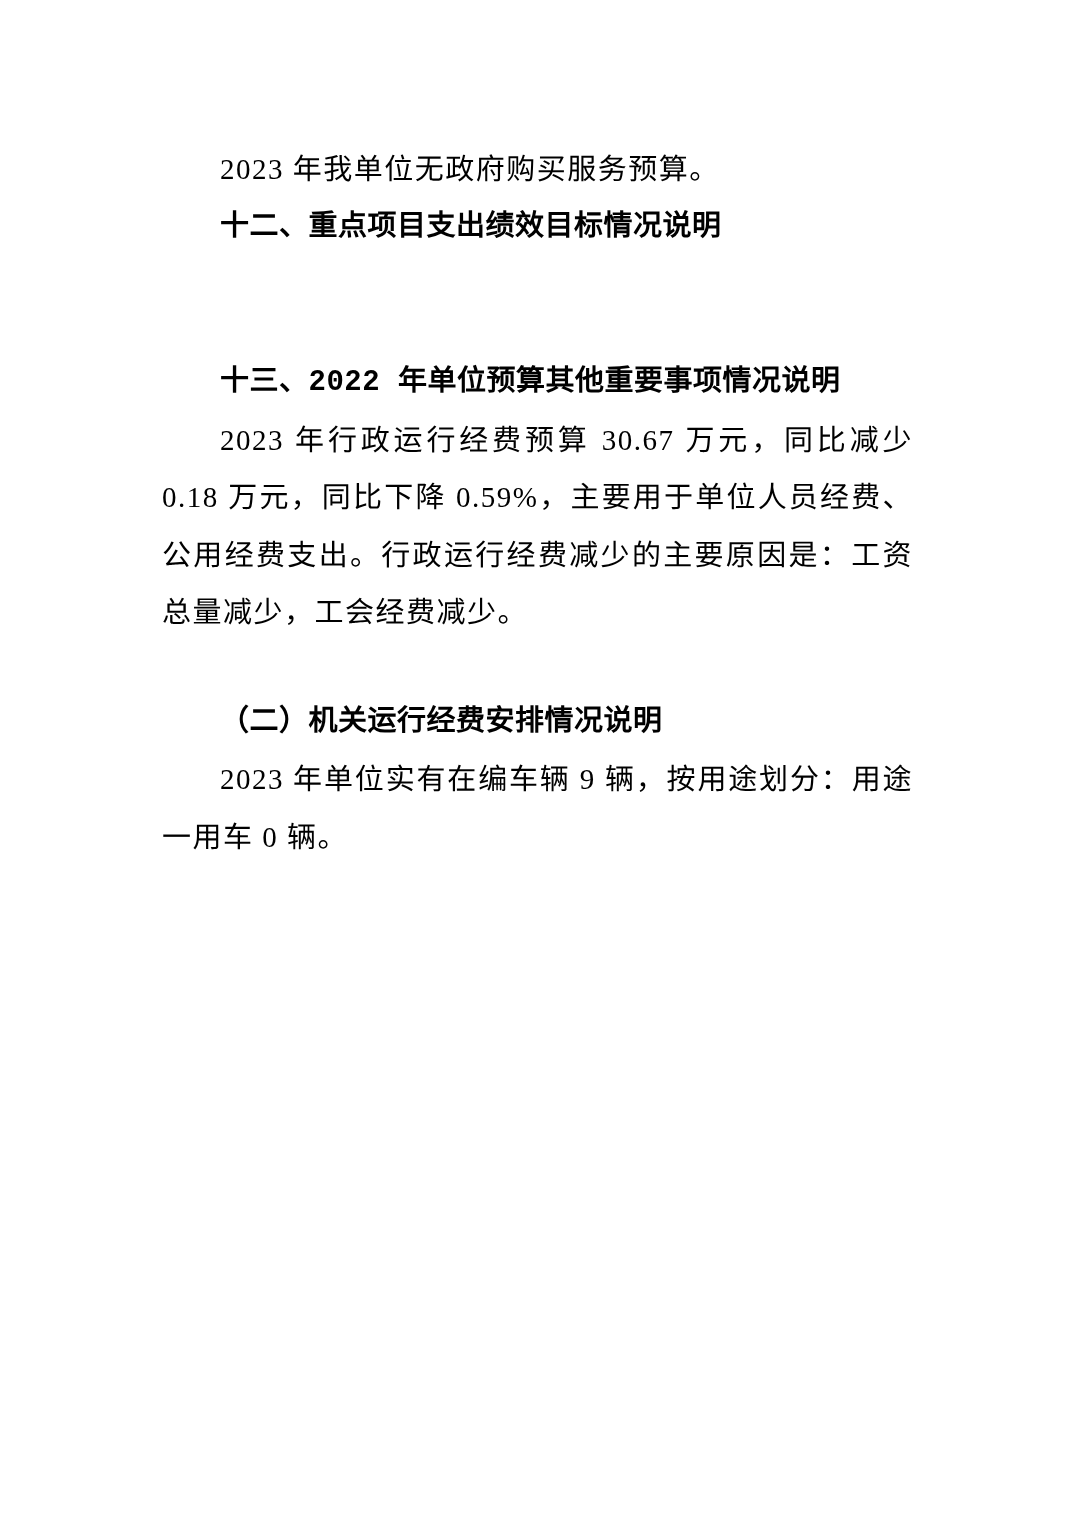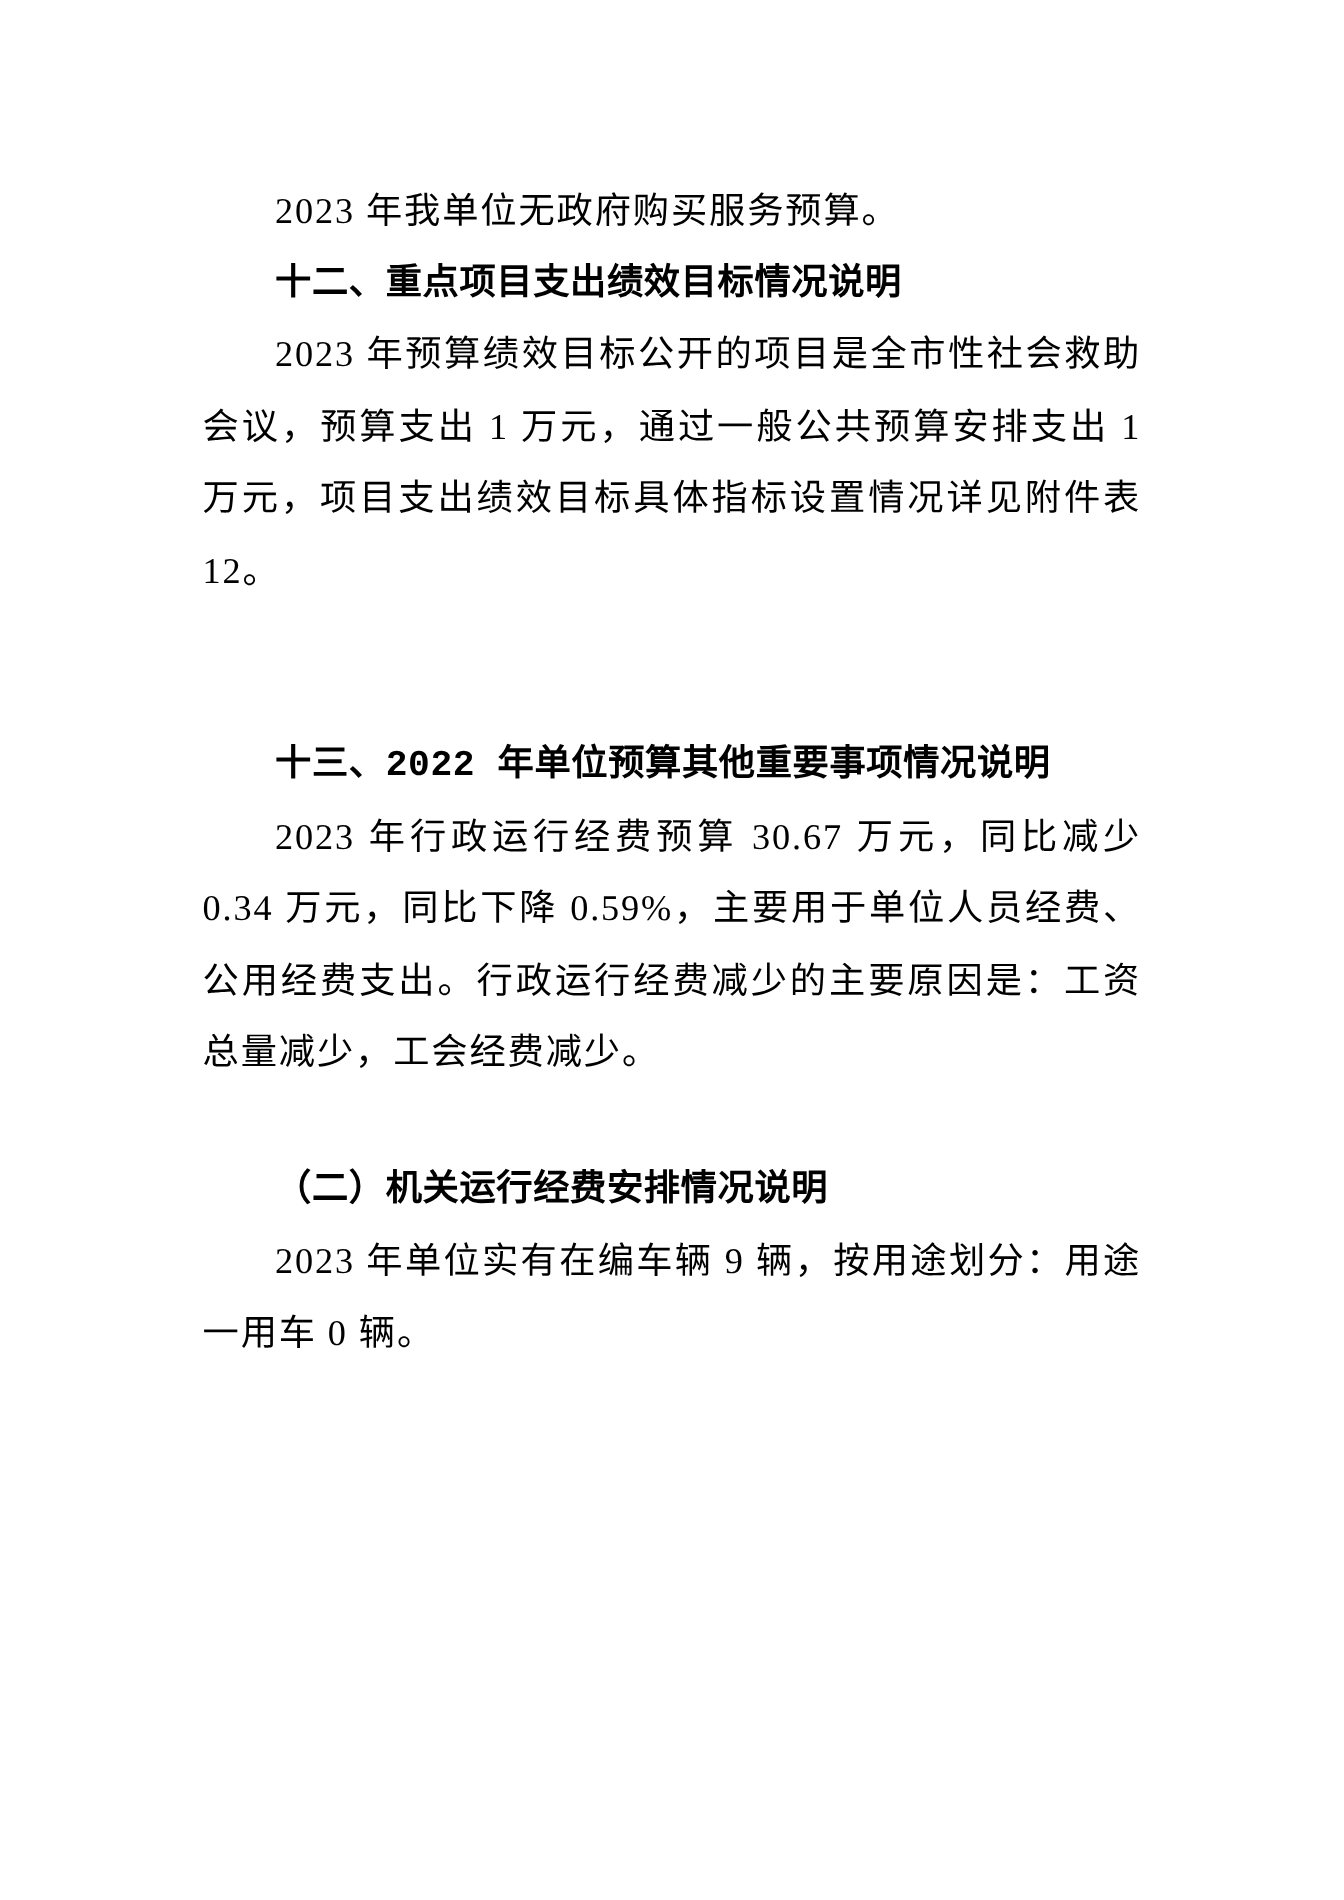--- a/index.html
+++ b/index.html
@@ -55,26 +55,25 @@
 </head>
 <body>
 
 <div class="page">
   <div class="content">
 
     <p class="para">2023 年我单位无政府购买服务预算。</p>
 
     <p class="heading">十二、重点项目支出绩效目标情况说明</p>
 
-    <p class="para">2023 年预算绩效目标公开的项目是全市性社会救助会议，预算支出 1 万元，通过一般公共预算安排支出 1 万元，项目支出绩效目标具体指标设置情况详见附件表 12。</p>
 
     <p class="heading gap-large">十三、2022 年单位预算其他重要事项情况说明</p>
 
 
-    <p class="para">2023 年行政运行经费预算 30.67 万元，同比减少 0.34 万元，同比下降 0.59%，主要用于单位人员经费、公用经费支出。行政运行经费减少的主要原因是：工资总量减少，工会经费减少。</p>
+    <p class="para">2023 年行政运行经费预算 30.67 万元，同比减少 0.18 万元，同比下降 0.59%，主要用于单位人员经费、公用经费支出。行政运行经费减少的主要原因是：工资总量减少，工会经费减少。</p>
 
     <p class="heading gap-small">（二）机关运行经费安排情况说明</p>
 
     <p class="para">2023 年单位实有在编车辆 9 辆，按用途划分：用途一用车 0 辆。</p>
 
   </div>
 
   <div class="page-number">10</div>
 </div>
 

